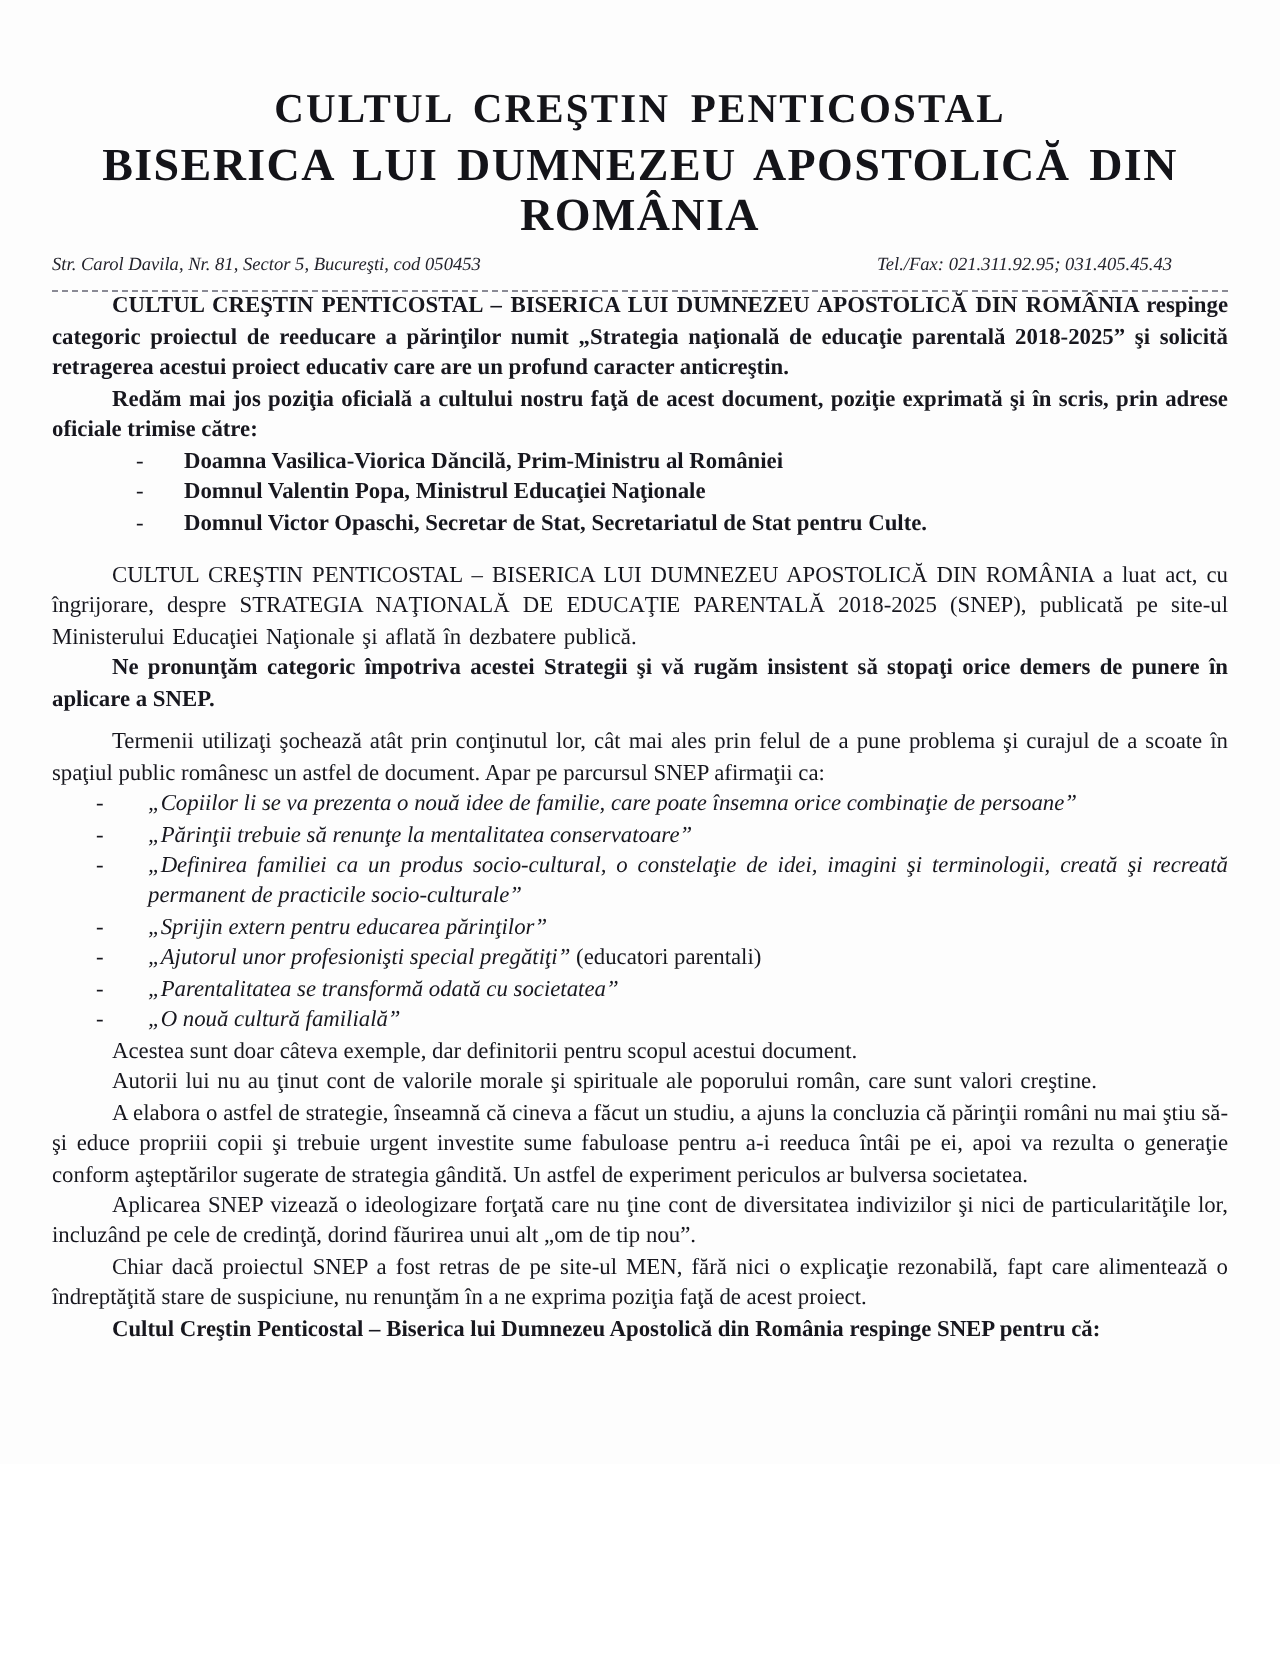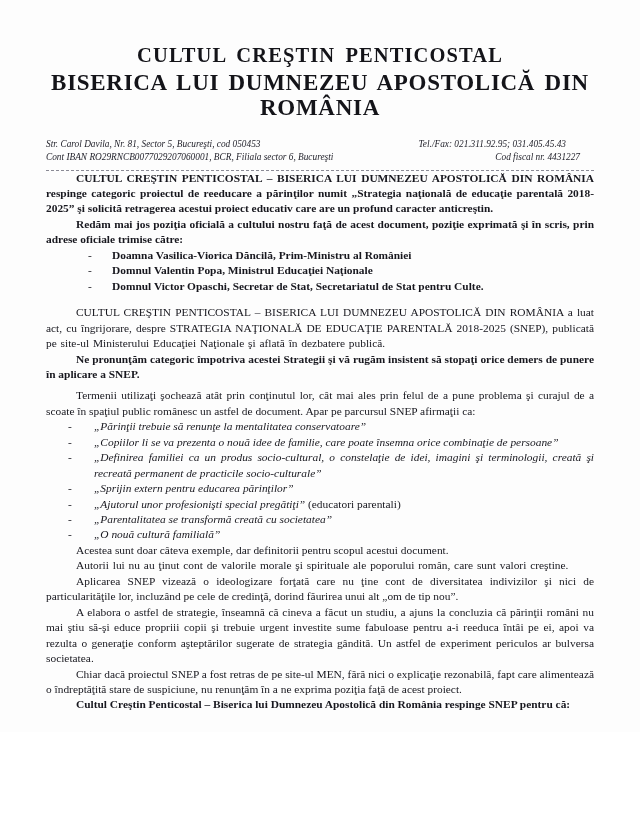--- a/index.html
+++ b/index.html
@@ -14,21 +14,21 @@
     font-family: "Liberation Serif", "DejaVu Serif", serif;
     color: #16161c;
     overflow: hidden;
   }
   .page {
     position: relative;
     width: 640px;
     height: 732px;
     background: #fdfdfd;
     box-sizing: border-box;
-    padding: 0 46px;
+    padding: 0 26px;
   }
   
   .letterhead {
     padding-top: 44px;
   }
   .org-line-1, .org-line-2 {
     text-align: center;
     font-weight: bold;
     line-height: 1.1;
     color: #141419;
@@ -38,21 +38,21 @@
     letter-spacing: 1.1px;
     word-spacing: 4px;
   }
   .org-line-2 {
     font-size: 23px;
     letter-spacing: 0.7px;
     word-spacing: 3px;
     margin-top: 3px;
   }
   .contact-block {
-    margin-top: 18px;
+    margin-top: 7px;
     font-style: italic;
     font-size: 9.3px;
     color: #23232c;
     line-height: 1.42;
   }
   .contact-row {
     display: flex;
     width: 100%;
     justify-content: space-between;
     align-items: baseline;
@@ -124,24 +124,20 @@
 
   <div class="letterhead">
     <div class="org-line-1">CULTUL CREŞTIN PENTICOSTAL</div>
     <div class="org-line-2">BISERICA LUI DUMNEZEU APOSTOLICĂ DIN ROMÂNIA</div>
 
     <div class="contact-block">
       <div class="contact-row row1">
         <span class="contact-left">Str. Carol Davila, Nr. 81, Sector 5, Bucureşti, cod 050453</span>
         <span class="contact-right">Tel./Fax: 021.311.92.95; 031.405.45.43</span>
       </div>
-      <div class="contact-row row2">
-        <span class="contact-left">Cont IBAN  RO29RNCB0077029207060001, BCR, Filiala sector 6, Bucureşti</span>
-        <span class="contact-right">Cod fiscal  nr. 4431227</span>
-      </div>
     </div>
 
     <div class="rule"></div>
   </div>
 
   <div class="body-text">
 
     <p><span class="b spaced">CULTUL CREŞTIN PENTICOSTAL – BISERICA LUI DUMNEZEU APOSTOLICĂ DIN ROMÂNIA</span><span class="b"> respinge categoric proiectul de reeducare a părinţilor numit „Strategia naţională de educaţie parentală 2018-2025” şi solicită retragerea acestui proiect educativ care are un profund caracter anticreştin.</span></p>
 
     <p class="b">Redăm mai jos poziţia oficială a cultului nostru faţă de acest document, poziţie exprimată şi în scris, prin adrese oficiale trimise către:</p>
@@ -156,35 +152,35 @@
 
     <p class="spaced">CULTUL CREŞTIN PENTICOSTAL – BISERICA LUI DUMNEZEU APOSTOLICĂ DIN ROMÂNIA a luat act, cu îngrijorare, despre STRATEGIA NAŢIONALĂ DE EDUCAŢIE PARENTALĂ 2018-2025 (SNEP),  publicată pe site-ul Ministerului Educaţiei Naţionale şi aflată în dezbatere publică.</p>
 
     <p><span class="b">Ne pronunţăm categoric împotriva acestei </span><span class="bi">Strategii</span><span class="b"> şi vă rugăm insistent să stopaţi orice demers de punere în aplicare a SNEP.</span></p>
 
     <div class="gap-sm"></div>
 
     <p>Termenii utilizaţi şochează atât prin conţinutul lor, cât mai ales prin felul de a pune problema şi curajul de a scoate în spaţiul public românesc un astfel de document. Apar pe parcursul SNEP afirmaţii ca:</p>
 
     <ul class="dash-list quotes">
+      <li><span>„Copiilor li se va prezenta o nouă idee de familie, care poate însemna orice combinaţie de persoane”</span><span class="roman"></span></li>
       <li><span>„Părinţii trebuie să renunţe la mentalitatea conservatoare”</span><span class="roman"></span></li>
-      <li><span>„Copiilor li se va prezenta o nouă idee de familie, care poate însemna orice combinaţie de persoane”</span><span class="roman"></span></li>
       <li><span>„Definirea familiei ca un produs socio-cultural, o constelaţie de idei, imagini şi terminologii, creată şi recreată permanent de practicile socio-culturale”</span><span class="roman"></span></li>
       <li><span>„Sprijin extern pentru educarea părinţilor”</span><span class="roman"></span></li>
       <li><span>„Ajutorul unor profesionişti special pregătiţi”</span><span class="roman"> (educatori parentali)</span></li>
-      <li><span>„Parentalitatea se transformă creată cu societatea”</span><span class="roman"></span></li>
+      <li><span>„Parentalitatea se transformă odată cu societatea”</span><span class="roman"></span></li>
       <li><span>„O nouă cultură  familială”</span><span class="roman"></span></li>
     </ul>
 
     <p>Acestea sunt doar câteva exemple, dar definitorii pentru scopul acestui document.</p>
 
     <p class="spaced">Autorii lui nu au ţinut cont de valorile morale şi spirituale ale poporului român, care sunt valori creştine.</p>
 
+    <p>A elabora o astfel de strategie, înseamnă că cineva a făcut un studiu, a ajuns la concluzia că părinţii români nu mai ştiu să-şi educe propriii copii şi trebuie urgent investite sume fabuloase pentru a-i reeduca întâi pe ei, apoi va rezulta o generaţie conform aşteptărilor sugerate de strategia gândită. Un astfel de experiment periculos ar bulversa societatea.</p>
+
     <p>Aplicarea SNEP vizează o ideologizare forţată care nu ţine cont de diversitatea indivizilor şi nici de particularităţile lor, incluzând pe cele de credinţă, dorind făurirea unui alt „om de tip nou”.</p>
-
-    <p>A elabora o astfel de strategie, înseamnă că cineva a făcut un studiu, a ajuns la concluzia că părinţii români nu mai ştiu să-şi educe propriii copii şi trebuie urgent investite sume fabuloase pentru a-i reeduca întâi pe ei, apoi va rezulta o generaţie conform aşteptărilor sugerate de strategia gândită. Un astfel de experiment periculos ar bulversa societatea.</p>
 
     <p>Chiar dacă proiectul SNEP a fost retras de pe site-ul MEN, fără nici o explicaţie rezonabilă, fapt care alimentează o îndreptăţită stare de suspiciune, nu renunţăm în a ne exprima poziţia faţă de acest proiect.</p>
 
     <p class="b">Cultul Creştin Penticostal – Biserica lui Dumnezeu Apostolică din România respinge SNEP pentru că:</p>
 
   </div>
 </div>
 
 </body></html>

